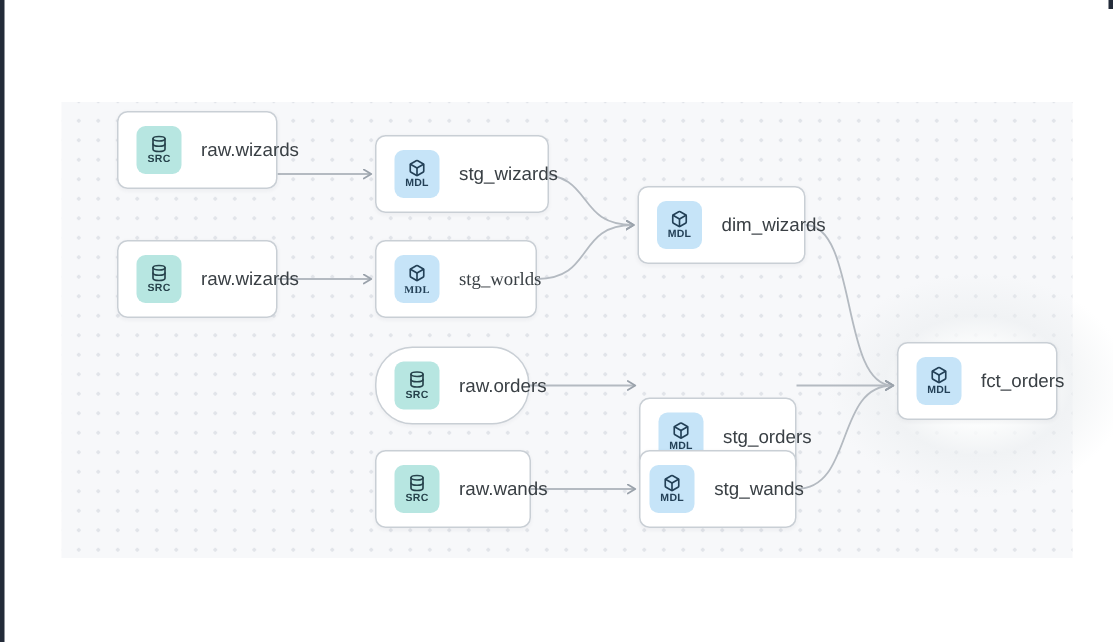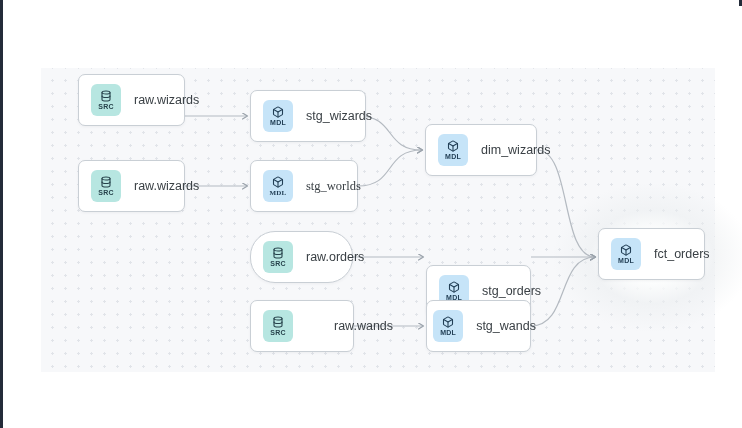--- a/index.html
+++ b/index.html
@@ -159,21 +159,21 @@
               <svg viewBox="0 0 24 24" fill="none" stroke="currentColor" stroke-width="2.2" stroke-linecap="round" stroke-linejoin="round">
                 <path d="M21 16V8a2 2 0 0 0-1-1.73l-7-4a2 2 0 0 0-2 0l-7 4A2 2 0 0 0 3 8v8a2 2 0 0 0 1 1.73l7 4a2 2 0 0 0 2 0l7-4A2 2 0 0 0 21 16z"></path>
                 <polyline points="3.3 7 12 12 20.7 7"></polyline>
                 <line x1="12" y1="22" x2="12" y2="12"></line>
               </svg>
             </span>
         <span class="badge-label">MDL</span>
       </div>
       <span class="node-label">fct_orders</span>
     </div>
-        <div class="node" style="left: 209px; top: 232px; width: 104px; gap: 28px;">
+        <div class="node" style="left: 209px; top: 232px; width: 104px;">
       <div class="badge" style="background: rgb(183, 230, 225); color: rgb(38, 66, 75);">
         <span class="badge-icon">
               <svg viewBox="0 0 24 24" fill="none" stroke="currentColor" stroke-width="2.2" stroke-linecap="round">
                 <ellipse cx="12" cy="5" rx="8" ry="3"></ellipse>
                 <path d="M4 5v14c0 1.7 3.6 3 8 3s8-1.3 8-3V5"></path>
                 <path d="M4 12c0 1.7 3.6 3 8 3s8-1.3 8-3"></path>
               </svg>
             </span>
         <span class="badge-label">SRC</span>
       </div>

